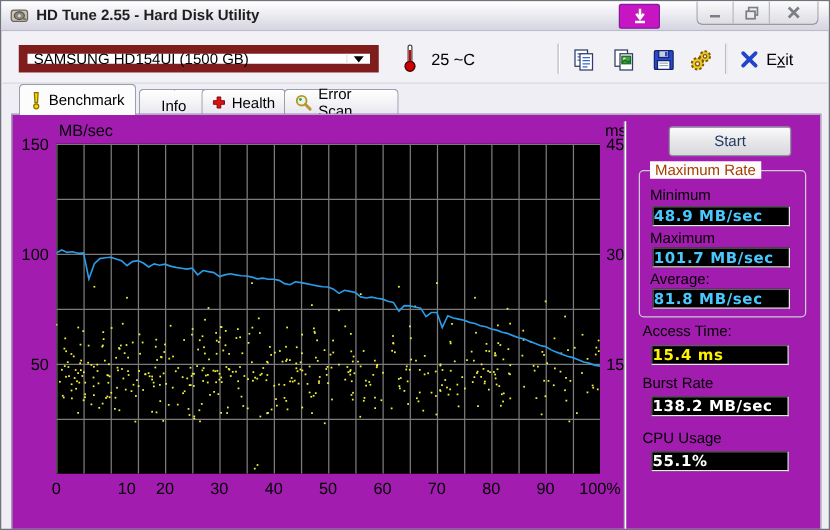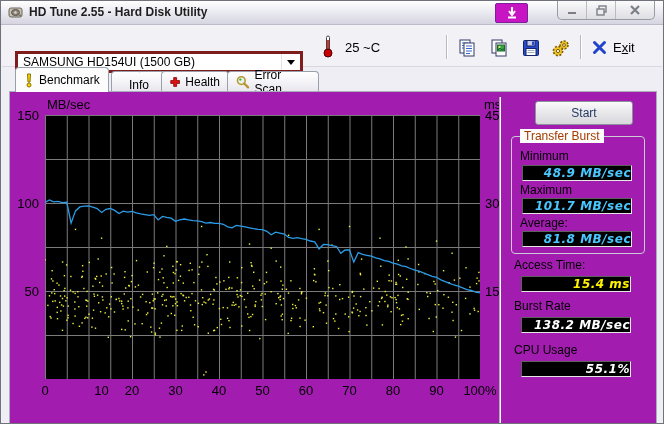--- a/index.html
+++ b/index.html
@@ -13,22 +13,22 @@
   .dl-badge{position:absolute;left:494px;top:2px;width:31px;height:18px;background:#C715C4;
             border:1px solid #7B1F9B;border-radius:2px;display:flex;align-items:center;justify-content:center;}
   .winbtns{position:absolute;top:0;right:8px;display:flex;border:1px solid #989BA3;border-top:none;
            border-radius:0 0 5px 5px;background:linear-gradient(#FBFBFC,#DDDDE3);overflow:hidden;height:18px;}
   .winbtn{width:28px;height:18px;display:flex;align-items:center;justify-content:center;}
   .winbtn + .winbtn{border-left:1px solid #B9BCC2;}
   .winbtn.close{width:38px;}
   
   .toolbar{position:absolute;left:1px;top:24px;right:1px;height:41px;background:#F2F1F6;
            border-bottom:1px solid #D9D8E0;}
-  .combo{position:absolute;left:13px;top:26px;width:288px;height:22px;background:#FFF;
-         border:3px solid #7f1d1d;box-sizing:border-box;display:flex;align-items:center;}
+  .combo{position:absolute;left:13px;top:11px;width:288px;height:22px;background:#FFF;
+         border:7px solid #7f1d1d;box-sizing:border-box;display:flex;align-items:center;}
   .combo-text{flex:1;font-size:12px;padding-left:5px;color:#000;white-space:nowrap;overflow:hidden;}
   .combo-arrow{width:18px;height:100%;display:flex;align-items:center;justify-content:center;border-left:1px solid #E4E4E4;}
   .tri-down{width:0;height:0;border-left:4px solid transparent;border-right:4px solid transparent;border-top:5px solid #000;}
   .thermo{position:absolute;left:320px;top:9px;}
   .temp-text{position:absolute;left:343px;top:15px;font-size:13px;color:#000;}
   .tb-sep{position:absolute;top:10px;width:1px;height:24px;background:#B9B9C2;border-right:1px solid #FFF;}
   .tb-btn{position:absolute;top:9px;width:26px;height:26px;display:flex;align-items:center;justify-content:center;border:1px solid transparent;border-radius:2px;}
   .exit-btn{position:absolute;left:586px;top:11px;height:22px;display:flex;align-items:center;gap:6px;padding:0 4px;}
   .exit-label{font-size:13px;color:#000;}
   .exit-label u{text-decoration:underline;}
@@ -45,21 +45,21 @@
   .v-divider{position:absolute;left:489px;top:5px;bottom:5px;width:0;border-left:1px solid #ABAFB9;border-right:1px solid #FFF;}
   
   .start-btn{position:absolute;left:525px;top:9px;width:96px;height:22px;
              background:linear-gradient(#FBFBFB,#E9E9EC 45%,#D8D8DD);border:1px solid #8D919B;border-radius:3px;
              font-size:12px;color:#233A63;display:flex;align-items:center;justify-content:center;}
   .groupbox{position:absolute;left:501px;top:44px;width:132px;height:116px;border:1px solid #C9CBD4;border-radius:4px;}
   .groupbox-legend{position:absolute;left:8px;top:-8px;background:#FCFCFD;padding:0 4px;font-size:12px;color:#A63D00;}
   .fld-label{position:absolute;font-size:12px;color:#000;white-space:nowrap;}
   .vbox{position:absolute;width:110px;height:16px;background:#000;box-sizing:border-box;
         border-top:1px solid #5F5F5F;border-left:1px solid #5F5F5F;border-bottom:1px solid #E6E6E6;border-right:1px solid #E6E6E6;
-        font-family:"DejaVu Sans",sans-serif;font-size:12px;font-weight:bold;text-align:right;line-height:14px;letter-spacing:0.5px;font-style:italic;}
+        font-family:"DejaVu Sans",sans-serif;font-size:12px;font-weight:bold;text-align:left;line-height:14px;letter-spacing:0.5px;}
   svg{display:block;}
 </style>
 </head>
 <body>
 
 <div class="window">
 
   <div class="titlebar">
     <span class="title-icon">
       <svg width="16" height="16" viewBox="0 0 16 16">
@@ -717,21 +717,21 @@
         <span class="tick" style="left: 383px; top: 291px; transform: translateX(-50%);">80</span>
         <span class="tick" style="left: 426.5px; top: 291px; transform: translateX(-50%);">90</span>
         <span class="tick" style="left: 470px; top: 291px; transform: translateX(-50%);">100%</span>
       </div>
 
     <div class="v-divider"></div>
 
     <div class="start-btn">Start</div>
 
     <div class="groupbox">
-      <span class="groupbox-legend">Transfer Burst</span>
+      <span class="groupbox-legend">Maximum Rate</span>
       <span class="fld-label" style="left:8px;top:12px;">Minimum</span>
       <span class="vbox" style="left: 10px; top: 28px; color: rgb(73, 200, 255);">48.9 MB/sec</span>
       <span class="fld-label" style="left:8px;top:46px;">Maximum</span>
       <span class="vbox" style="left: 10px; top: 61px; color: rgb(73, 200, 255);">101.7 MB/sec</span>
       <span class="fld-label" style="left:8px;top:79px;">Average:</span>
       <span class="vbox" style="left: 10px; top: 94px; color: rgb(73, 200, 255);">81.8 MB/sec</span>
     </div>
 
     <span class="fld-label" style="left:504px;top:166px;">Access Time:</span>
     <span class="vbox" style="left: 511px; top: 184px; color: rgb(255, 242, 0);">15.4 ms</span>

